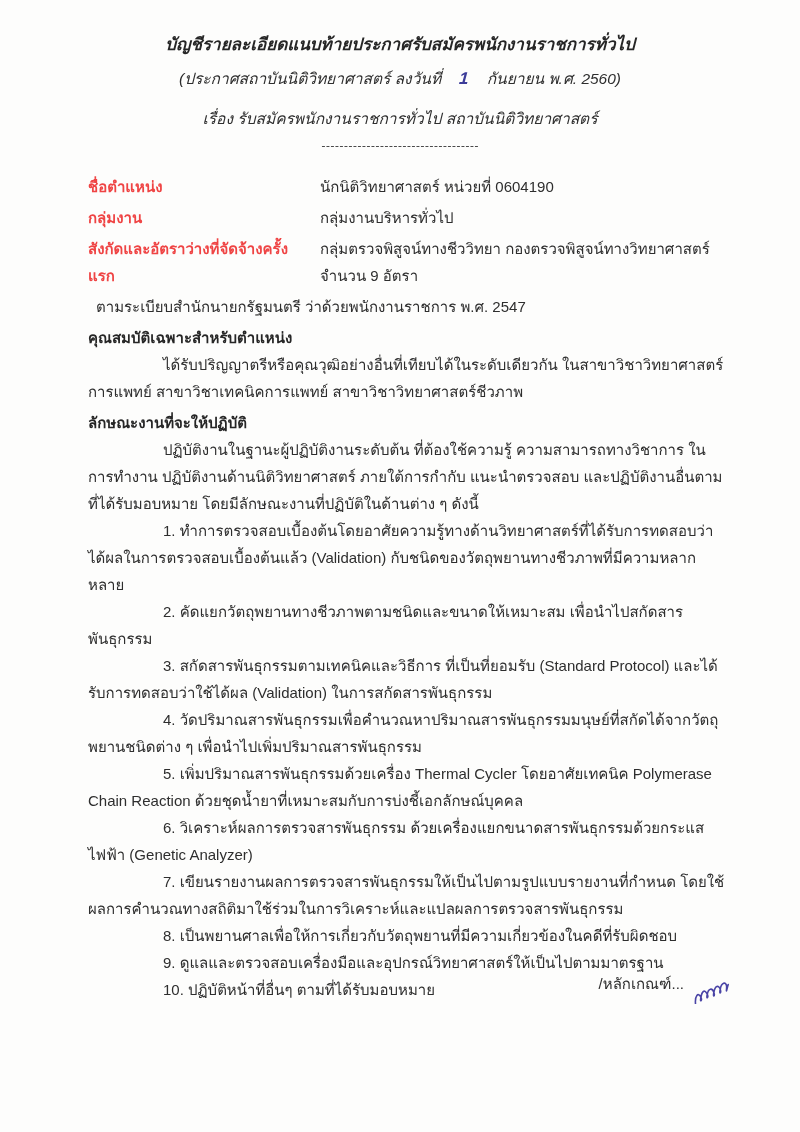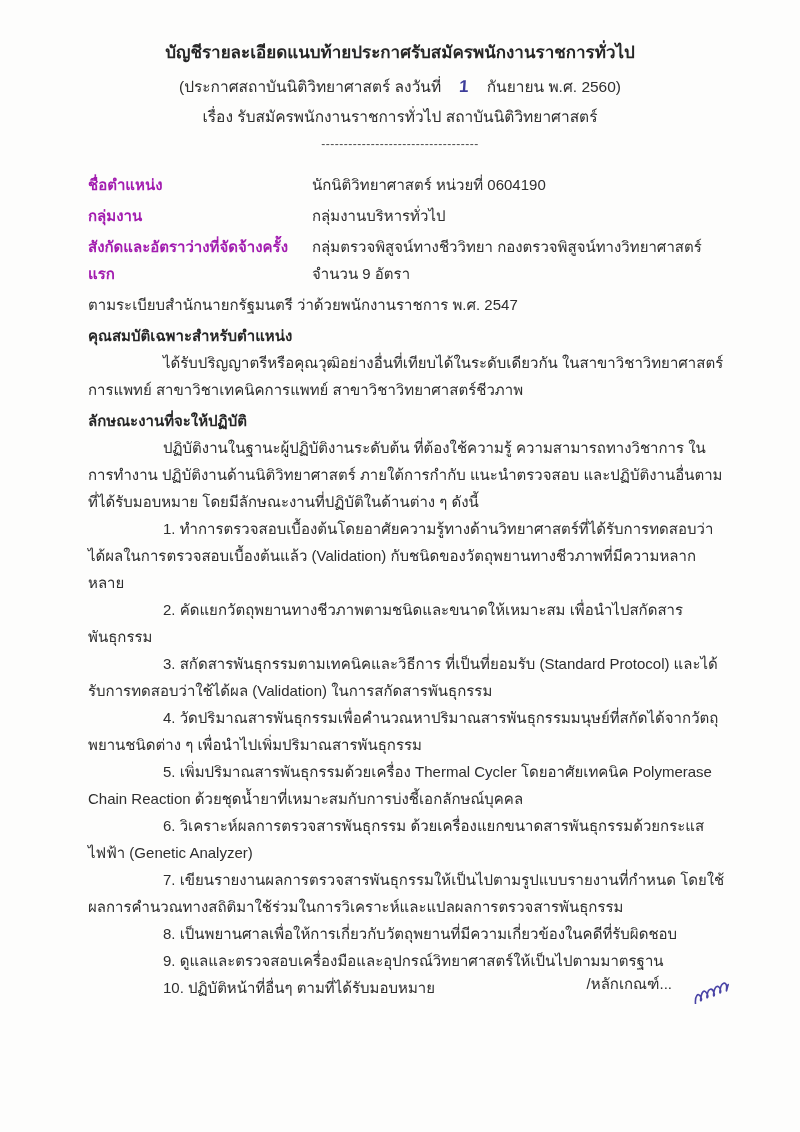--- a/index.html
+++ b/index.html
@@ -6,24 +6,24 @@
   .page {
     position:relative;
     width:800px; height:1132px;
     margin:0 auto;
     background:#fdfdfc;
     font-family:"Liberation Sans","DejaVu Sans",sans-serif;
     color:#2e2e2e;
     overflow:hidden;
     box-shadow:0 0 4px rgba(0,0,0,.15);
   }
-  .header { text-align:center; padding-top:40px; line-height:1.55; }
+  .header { text-align:center; padding-top:32px; line-height:1.55;font-style:italic; }
   .h1 { font-weight:bold; font-size:17px; color:#262626; }
   .h2 { font-size:15.5px; margin-top:8px; }
-  .h3 { font-size:15.5px; margin-top:4px; }
+  .h3 { font-size:15.5px; margin-top:14px; }
   .hand-one {
     display:inline-block;
     color:#3c3c99;
     font-weight:bold;
     font-size:17px;
     margin:0 18px;
     transform:skewX(-4deg);
   }
   .divider {
     text-align:center;
@@ -31,31 +31,31 @@
     letter-spacing:0.5px;
     color:#4a4a4a;
     margin-top:6px;
   }
   .content {
     padding:18px 70px 0 88px;
     font-size:15px;
     line-height:27px;
   }
   .field-row { display:flex; margin-bottom:4px; }
-  .field-label { width:224px; flex:0 0 224px; font-weight:bold; color:#a21caf; }
-  .field-value { flex:1; }
+  .field-label { width:224px; flex:0 0 224px; font-weight:bold; color:#ef4444; }
+  .field-value { flex:1;margin-left:8px; }
   .section-heading { font-weight:bold; color:#262626; margin-top:4px; }
   .para { margin:0; text-indent:75px; text-align:left; }
   .duty-item { margin:0; text-indent:75px; }
   .footer {
     position:absolute;
     top:972px; right:66px;
     display:flex;
     align-items:flex-start;
-    gap:18px;
+    gap:6px;
     font-size:15px;
   }
   .sig { margin-top:10px; }
 </style>
 </head>
 <body>
 
 <div class="page">
 
   <div class="header">

